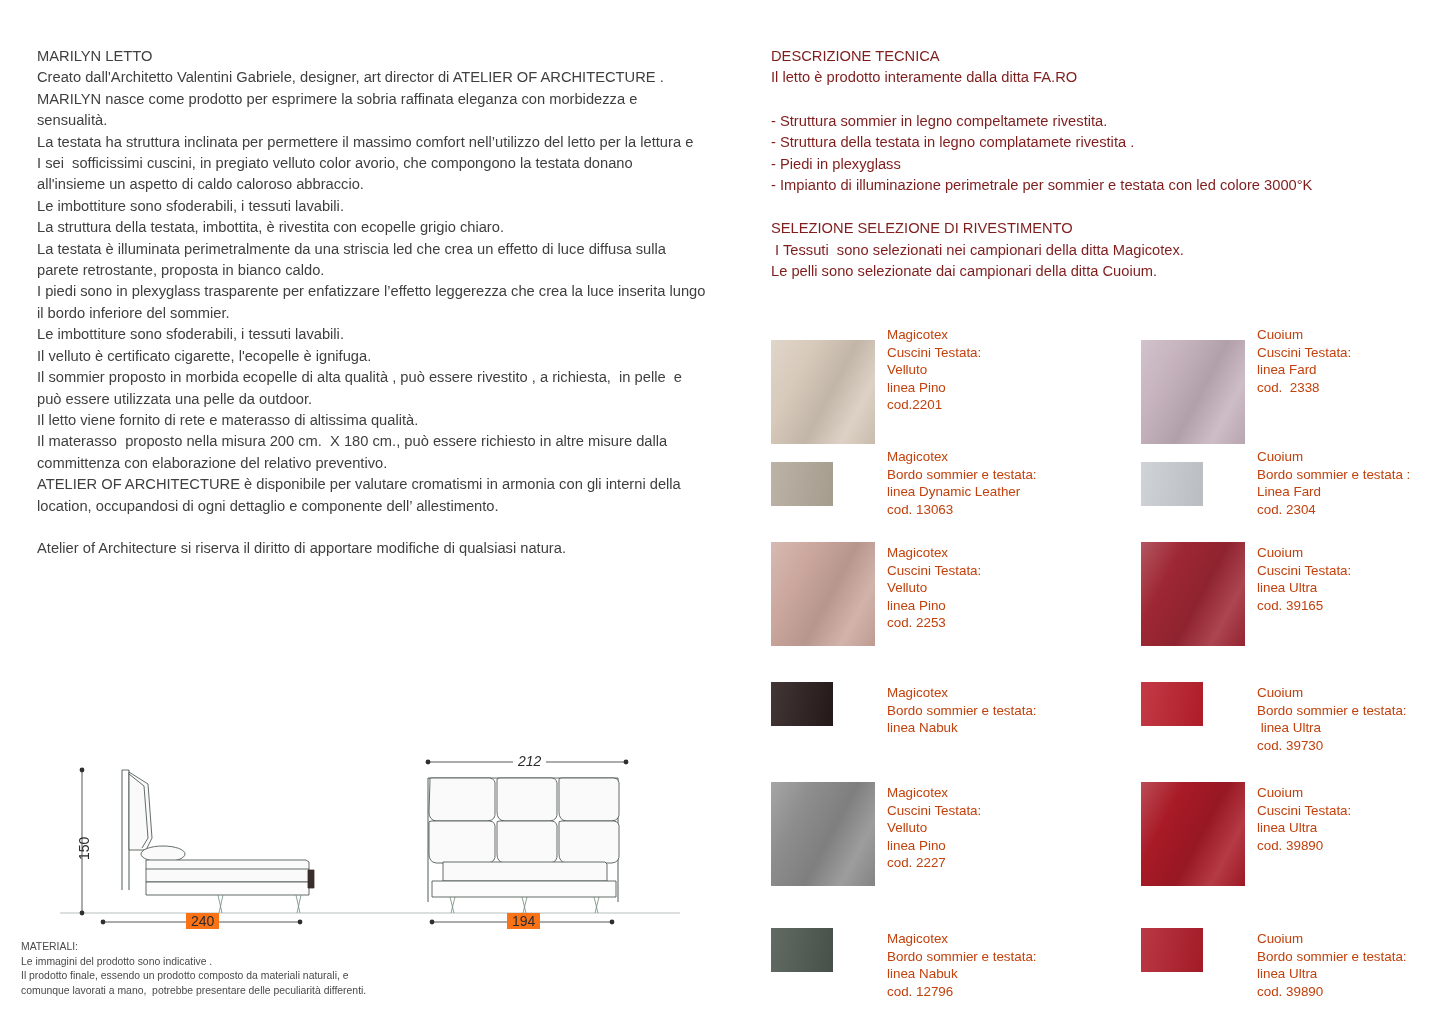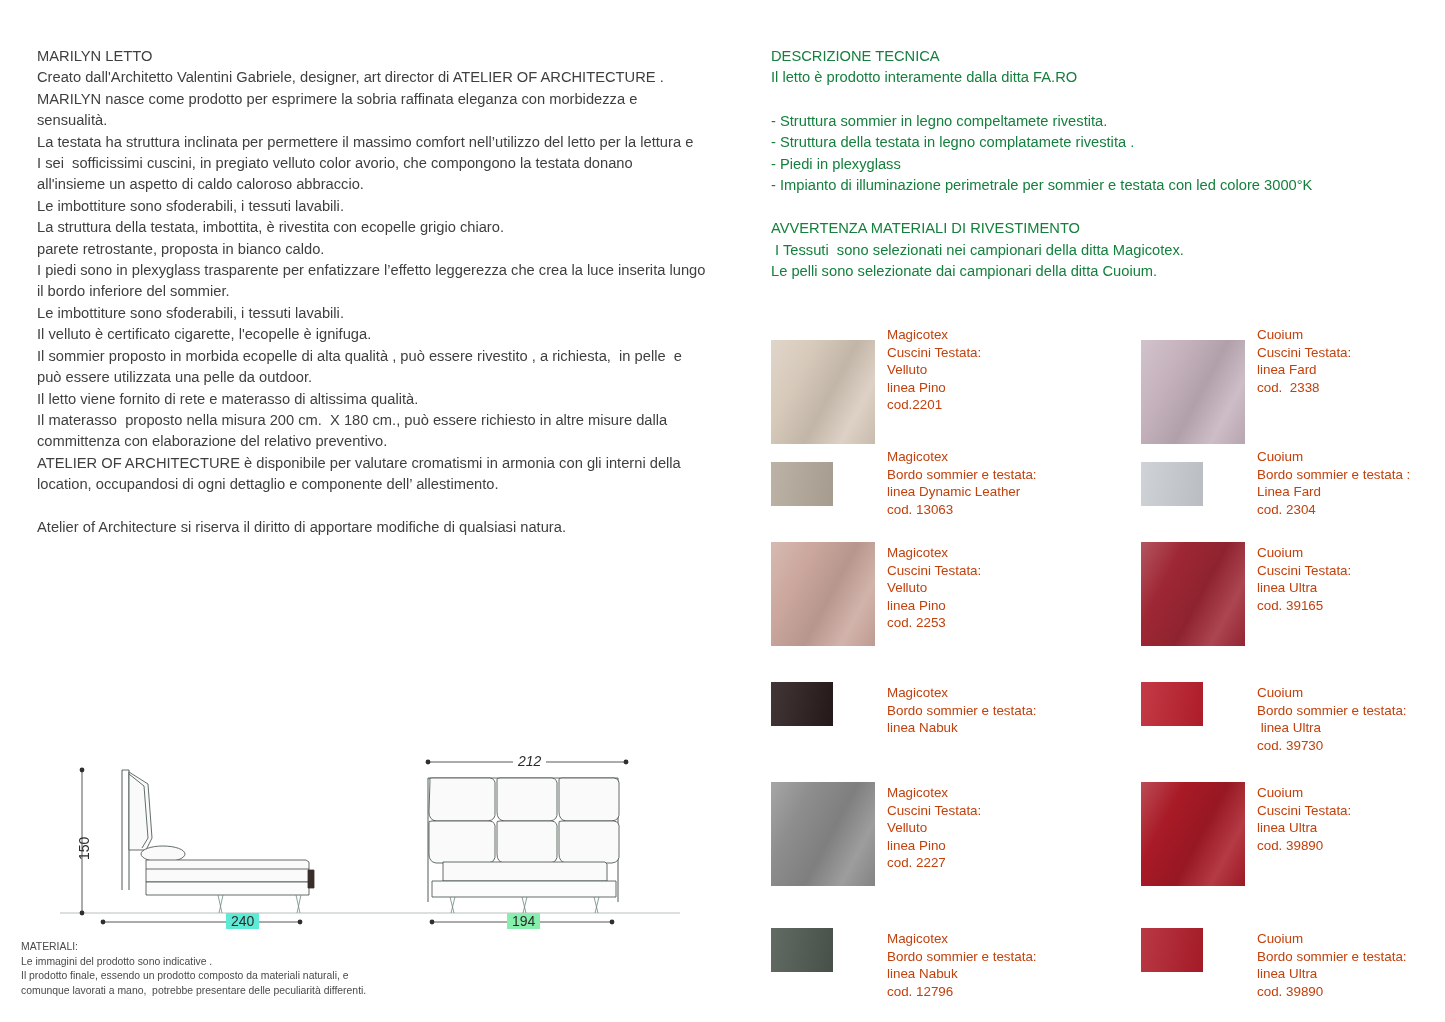--- a/index.html
+++ b/index.html
@@ -25,21 +25,21 @@
   }
   .spacer-line{height:21.4px;}
 
   
   .right-col{
     position:absolute;left:771px;top:46px;width:640px;
   }
   .r-line{
     font-size:14.7px;
     line-height:21.4px;
-    color:#15803d;
+    color:#7f1d1d;
     white-space:pre-wrap;
   }
   .gap-lg{height:22px;}
 
   
   .swatch-area{
     position:absolute;left:771px;top:320px;width:660px;height:700px;
   }
   .sw-col{position:absolute;top:0;width:330px;}
   .sw-col.left{left:0;}
@@ -94,20 +94,21 @@
     <div class="body-line">MARILYN LETTO</div>
     <div id="left-paragraphs">
         <div class="body-line">Creato dall'Architetto Valentini Gabriele, designer, art director di ATELIER OF ARCHITECTURE .</div>
         <div class="body-line">MARILYN nasce come prodotto per esprimere la sobria raffinata eleganza con morbidezza e</div>
         <div class="body-line">sensualità.</div>
         <div class="body-line">La testata ha struttura inclinata per permettere il massimo comfort nell’utilizzo del letto per la lettura e</div>
         <div class="body-line">I sei  sofficissimi cuscini, in pregiato velluto color avorio, che compongono la testata donano</div>
         <div class="body-line">all'insieme un aspetto di caldo caloroso abbraccio.</div>
         <div class="body-line">Le imbottiture sono sfoderabili, i tessuti lavabili.</div>
         <div class="body-line">La struttura della testata, imbottita, è rivestita con ecopelle grigio chiaro.</div>
+        <div class="body-line">La testata è illuminata perimetralmente da una striscia led che crea un effetto di luce diffusa sulla</div>
         <div class="body-line">parete retrostante, proposta in bianco caldo.</div>
         <div class="body-line">I piedi sono in plexyglass trasparente per enfatizzare l’effetto leggerezza che crea la luce inserita lungo</div>
         <div class="body-line">il bordo inferiore del sommier.</div>
         <div class="body-line">Le imbottiture sono sfoderabili, i tessuti lavabili.</div>
         <div class="body-line">Il velluto è certificato cigarette, l'ecopelle è ignifuga.</div>
         <div class="body-line">Il sommier proposto in morbida ecopelle di alta qualità , può essere rivestito , a richiesta,  in pelle  e</div>
         <div class="body-line">può essere utilizzata una pelle da outdoor.</div>
         <div class="body-line">Il letto viene fornito di rete e materasso di altissima qualità.</div>
         <div class="body-line">Il materasso  proposto nella misura 200 cm.  X 180 cm., può essere richiesto in altre misure dalla</div>
         <div class="body-line">committenza con elaborazione del relativo preventivo.</div>
@@ -122,21 +123,21 @@
     <div class="r-line">DESCRIZIONE TECNICA</div>
     <div class="r-line">Il letto è prodotto interamente dalla ditta FA.RO</div>
     <div class="gap-lg"></div>
     <div id="tech-bullets">
         <div class="r-line">- Struttura sommier in legno compeltamete rivestita.</div>
         <div class="r-line">- Struttura della testata in legno complatamete rivestita .</div>
         <div class="r-line">- Piedi in plexyglass</div>
         <div class="r-line">- Impianto di illuminazione perimetrale per sommier e testata con led colore 3000°K</div>
       </div>
     <div class="gap-lg"></div>
-    <div class="r-line">AVVERTENZA MATERIALI DI RIVESTIMENTO</div>
+    <div class="r-line">SELEZIONE SELEZIONE DI RIVESTIMENTO</div>
     <div id="materials-lines">
         <div class="r-line"> I Tessuti  sono selezionati nei campionari della ditta Magicotex.</div>
         <div class="r-line">Le pelli sono selezionate dai campionari della ditta Cuoium.</div>
       </div>
   </div>
 
   <div class="swatch-area">
     <div class="sw-col left" id="sw-col-left">
         <div class="sw-item" style="left: 0px; top: 0px;">
           <div class="sw-chip" style="width: 104px; height: 104px; top: 20px; background: linear-gradient(118deg, rgba(255, 255, 255, 0.22) 0%, rgba(255, 255, 255, 0) 28%, rgba(0, 0, 0, 0.1) 55%, rgba(255, 255, 255, 0.14) 78%, rgba(0, 0, 0, 0.07) 100%) rgb(215, 202, 187);"></div>
@@ -249,23 +250,23 @@
         <circle cx="368" cy="12" r="2.4" fill="#2f2f2f" stroke="none"></circle>
         <circle cx="566" cy="12" r="2.4" fill="#2f2f2f" stroke="none"></circle>
 
         <path d="M 372 172 L 552 172" stroke="#2f2f2f" stroke-width="0.8"></path>
         <circle cx="372" cy="172" r="2.4" fill="#2f2f2f" stroke="none"></circle>
         <circle cx="552" cy="172" r="2.4" fill="#2f2f2f" stroke="none"></circle>
       </g>
     </svg>
 
     <span class="dim-label vert" style="left:16px;top:110px;">150</span>
-    <span class="dim-label" style="left:126px;top:163px;background:#5eead4;padding:0 5px;margin-left:40px;">240</span>
+    <span class="dim-label" style="left:126px;top:163px;background:#f97316;padding:0 5px;">240</span>
     <span class="dim-label" style="left:453px;top:3px;background:#fff;padding:0 5px;font-style:italic;">212</span>
-    <span class="dim-label" style="left:447px;top:163px;background:#86efac;padding:0 5px;">194</span>
+    <span class="dim-label" style="left:447px;top:163px;background:#f97316;padding:0 5px;">194</span>
   </div>
 
   <div class="note">
     <div class="note-line">MATERIALI:</div>
     <div id="note-lines">
         <div class="note-line">Le immagini del prodotto sono indicative .</div>
         <div class="note-line">Il prodotto finale, essendo un prodotto composto da materiali naturali, e</div>
         <div class="note-line">comunque lavorati a mano,  potrebbe presentare delle peculiarità differenti.</div>
       </div>
   </div>

